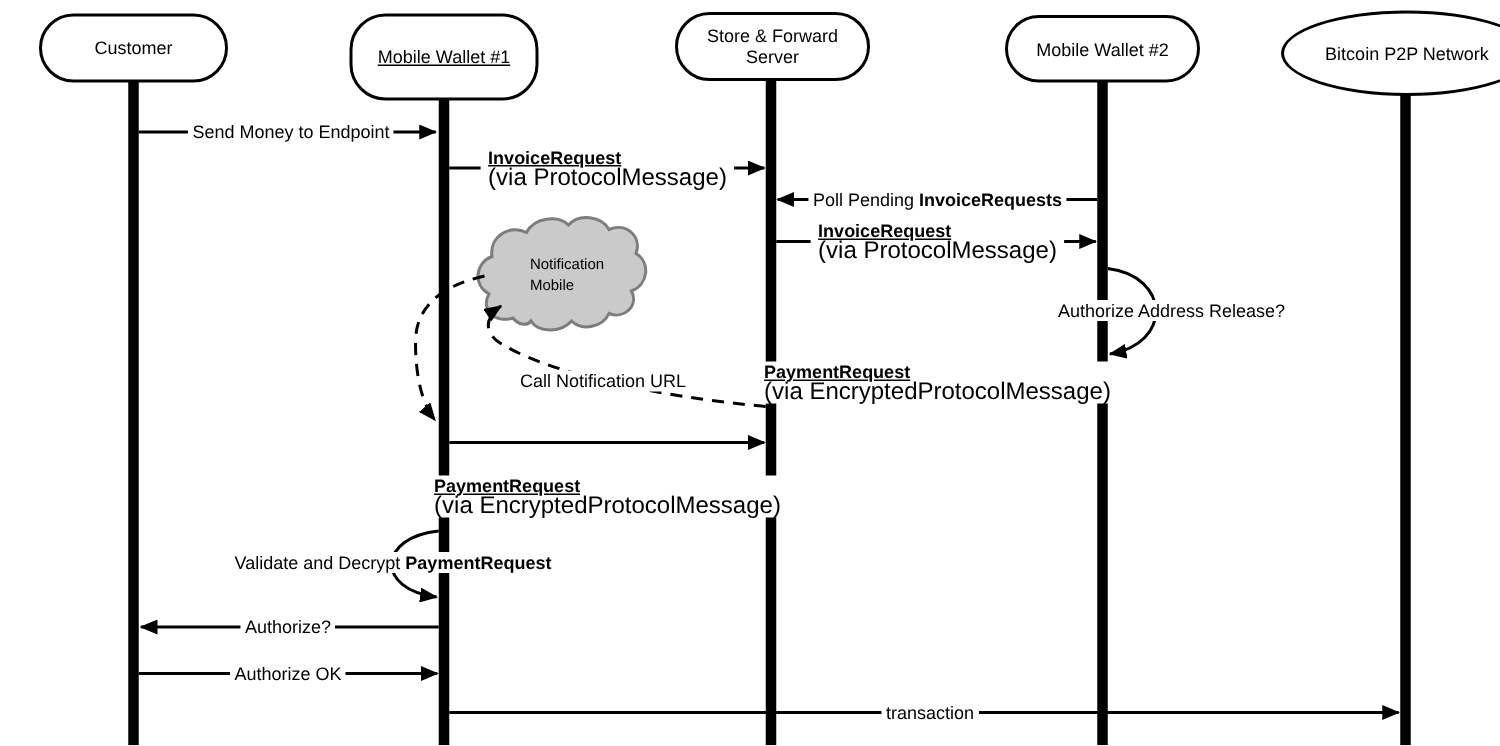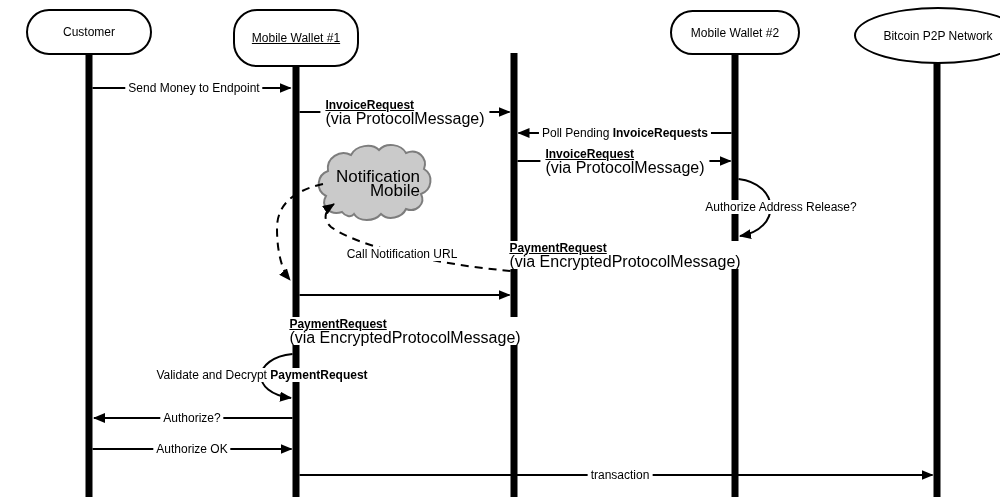--- a/index.html
+++ b/index.html
@@ -11,21 +11,21 @@
              padding:0 3px;text-align:left;line-height:14px;}
   .msg-label b{font-weight:bold;}
   .msg-label .b{font-weight:bold;text-decoration:underline;}
   .msg-label .sub{font-size:16px;font-weight:normal;}
   .two-line{line-height:13px;padding:1px 5px;}
   .actor{position:absolute;z-index:3;display:flex;align-items:center;justify-content:center;
          border:2px solid #000;background:#fff;font-size:12px;text-align:center;box-sizing:border-box;}
   .stadium{border-radius:24px;}
   .ellipse{border-radius:50%;}
   .cloud-label{position:absolute;z-index:2;transform:translate(-50%,-50%);
-               font-size:17px;text-align:right;line-height:14px;background:transparent;}
+               font-size:10px;text-align:left;line-height:14px;background:transparent;}
 </style>
 </head>
 <body>
 
 <div class="stage">
 
   <svg width="1000" height="497">
     <defs>
       <marker id="arrow" markerWidth="12" markerHeight="10" refX="11" refY="5" orient="auto" markerUnits="userSpaceOnUse">
         <path d="M0 0 L12 5 L0 10 Z" fill="#000"></path>
@@ -60,20 +60,23 @@
     <path d="M490 53 V497" stroke="#000" stroke-width="7"></path>
     <path d="M711 54 V497" stroke="#000" stroke-width="7"></path>
     <path d="M913 62 V497" stroke="#000" stroke-width="7"></path>
   </svg>
 
   <div class="actor stadium" style="left:2px;top:9px;width:126px;height:46px;">
     <span>Customer</span>
   </div>
   <div class="actor stadium" style="left:209px;top:9px;width:126px;height:58px;text-decoration:underline;">
     <span>Mobile Wallet #1</span>
+  </div>
+  <div class="actor stadium" style="left:426px;top:8px;width:130px;height:46px;">
+    <span>Store &amp; Forward Server</span>
   </div>
   <div class="actor stadium" style="left:646px;top:10px;width:130px;height:45px;">
     <span>Mobile Wallet #2</span>
   </div>
   <div class="actor ellipse" style="left:830px;top:7px;width:168px;height:57px;">
     <span>Bitcoin P2P Network</span>
   </div>
 
   <div class="cloud-label" style="left:354px;top:184px;">
     <div>Notification</div>

